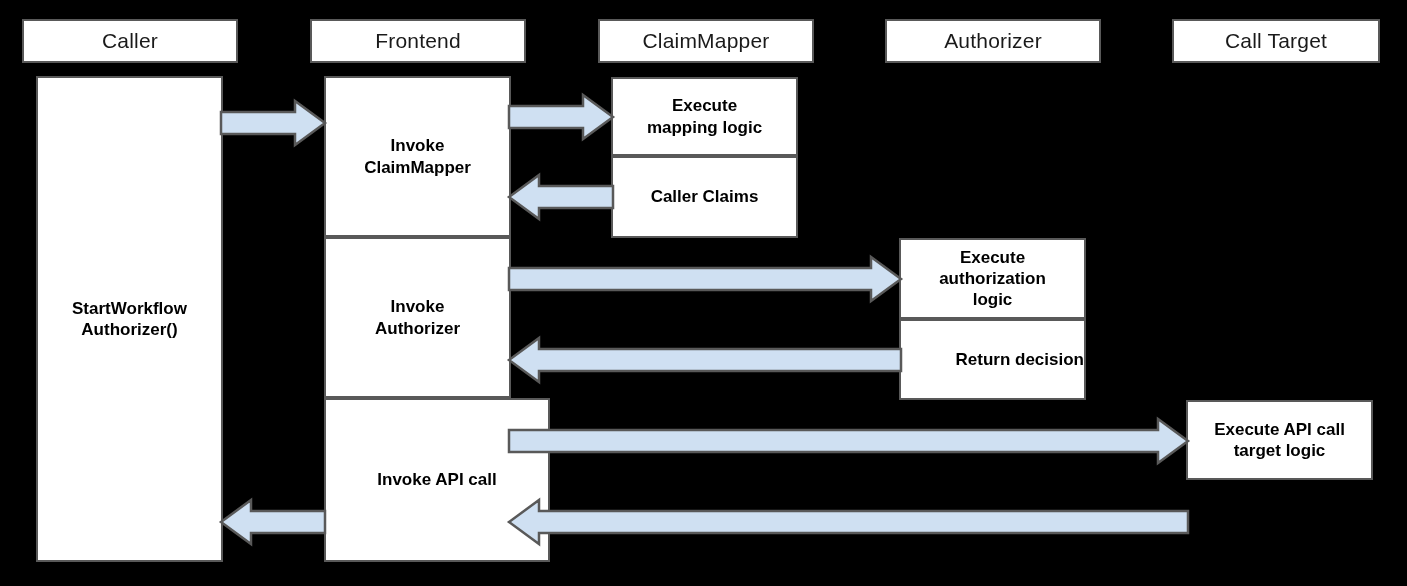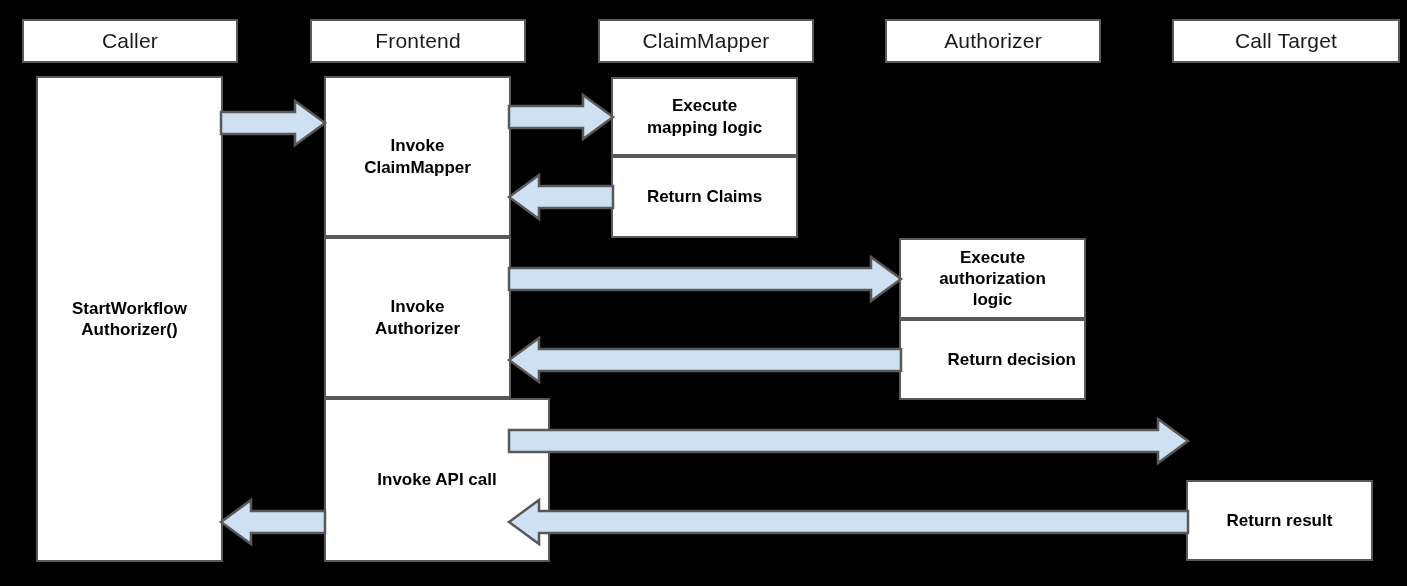--- a/index.html
+++ b/index.html
@@ -41,21 +41,21 @@
     border: 2px solid #595959;
     box-sizing: border-box;
     display: flex;
     align-items: center;
     justify-content: center;
     text-align: center;
     font-size: 17px;
     font-weight: 700;
     color: #000000;
     line-height: 1.25;
-    padding: 2px 8px;
+    padding: 2px 0;
   }
   .act-box .label {
     display: block;
     white-space: pre-line;
   }
 
   
   .arrow {
     position: absolute;
     pointer-events: none;
@@ -79,21 +79,21 @@
   </div>
 
   <div class="header-box" style="left:598px; top:19px; width:216px; height:44px;">
     <span>ClaimMapper</span>
   </div>
 
   <div class="header-box" style="left:885px; top:19px; width:216px; height:44px;">
     <span>Authorizer</span>
   </div>
 
-  <div class="header-box" style="left:1172px; top:19px; width:228px; height:44px;">
+  <div class="header-box" style="left:1172px; top:19px; width:208px; height:44px;">
     <span>Call Target</span>
   </div>
 
   <div class="act-box" style="left:36px; top:76px; width:187px; height:486px;">
     <span class="label">StartWorkflow
 Authorizer()</span>
   </div>
 
   <div class="act-box" style="left:324px; top:76px; width:187px; height:161px;">
     <span class="label">Invoke
@@ -108,37 +108,38 @@
   <div class="act-box" style="left:324px; top:398px; width:226px; height:164px;">
     <span class="label">Invoke API call</span>
   </div>
 
   <div class="act-box" style="left:611px; top:77px; width:187px; height:79px;">
     <span class="label">Execute
 mapping logic</span>
   </div>
 
   <div class="act-box" style="left:611px; top:156px; width:187px; height:82px;">
-    <span class="label">Return Claims</span>
+    <span class="label">Caller Claims</span>
   </div>
 
   <div class="act-box" style="left:899px; top:238px; width:187px; height:81px;">
     <span class="label">Execute
 authorization
 logic</span>
   </div>
 
   <div class="act-box" style="left:899px; top:319px; width:187px; height:81px;justify-content:flex-end;">
     <span class="label">Return decision</span>
   </div>
 
+  <div class="act-box" style="left:1186px; top:400px; width:187px; height:80px;">
+    <span class="label">Execute API call
+target logic</span>
+  </div>
 
-  <div class="act-box" style="left:1186px; top:480px; width:187px; height:81px;">
-    <span class="label">Return result</span>
-  </div>
 
   <div class="arrow" style="left:221px; top:100px; width:105px; height:46px;">
     <svg width="105" height="46" viewBox="0 0 105 46">
       <path d="M0,12 L74,12 L74,1 L104,23 L74,45 L74,34 L0,34 Z" fill="#cfe0f2" stroke="#595959" stroke-width="2.5" stroke-linejoin="miter"></path>
     </svg>
   </div>
 
   <div class="arrow" style="left:509px; top:94px; width:105px; height:46px;">
     <svg width="105" height="46" viewBox="0 0 105 46">
       <path d="M0,12 L74,12 L74,1 L104,23 L74,45 L74,34 L0,34 Z" fill="#cfe0f2" stroke="#595959" stroke-width="2.5" stroke-linejoin="miter"></path>

